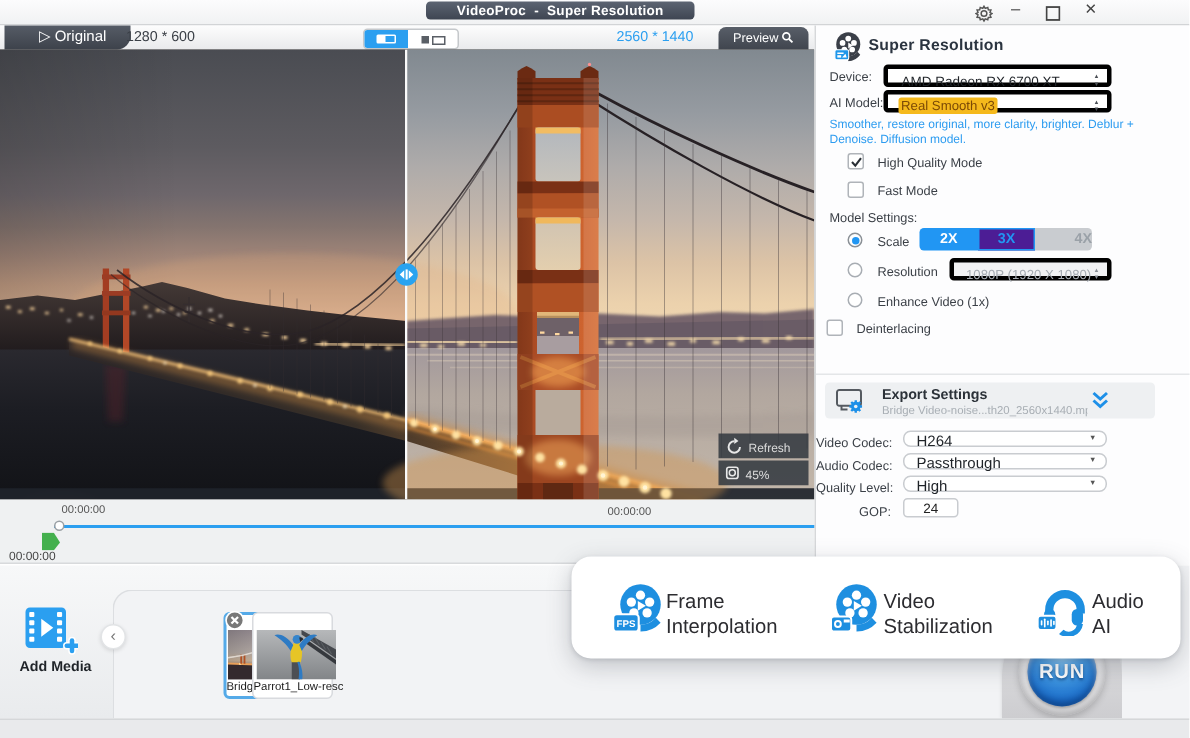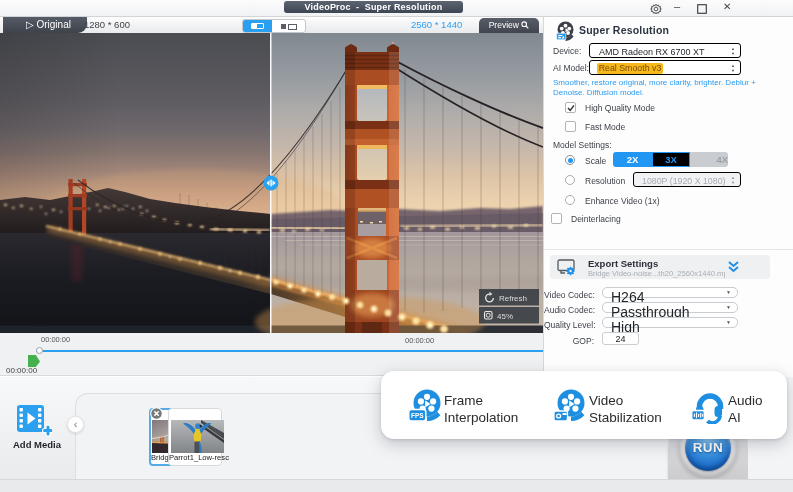--- a/index.html
+++ b/index.html
@@ -27,27 +27,27 @@
 #rpanel{left:543px;top:17px;width:250px;height:360px;background:#fdfdfe;border-left:1px solid #d6d8da;font-size:8.5px;color:#3a3f46;}
 
 #tline{left:0;top:333px;width:543px;height:43px;background:#eff1f2;border-bottom:1px solid #d8dadc;}
 
 #tray{left:0;top:377px;width:793px;height:102px;background:linear-gradient(#f7f8f9,#e9ebed);}
 #bstrip{left:0;top:479px;width:793px;height:13px;background:#e9eaec;border-top:1px solid #d5d7d9;}
 
 #card{left:381px;top:326px;width:406px;height:68px;background:#fff;border-radius:13px;box-shadow:0 5px 16px rgba(80,85,95,.30),0 1px 3px rgba(80,85,95,.18);margin-top:45px;}
 .feat{position:absolute;top:22px;font-size:13.5px;line-height:16.5px;color:#2c2c30;}
 
-.selbox{background:#fff;border:1px solid #000000;border-radius:3px;}
+.selbox{background:#fff;border:3px solid #000000;border-radius:3px;}
 .spin{position:absolute;right:5px;top:2px;font-size:4px;line-height:5px;color:#4a4f55;text-align:center;}
 .cb{width:11px;height:11px;background:#fff;border:1px solid #b0b4b9;border-radius:2px;}
 .rad{width:10px;height:10px;background:#fff;border:1px solid #a8adb3;border-radius:50%;}
 .lbl{text-align:right;font-size:8.5px;color:#3a3f46;white-space:nowrap;}
 .ddbox{width:136px;height:11px;background:#fff;border:1px solid #c9ccd0;border-radius:5px;}
-.ddt{position:absolute;left:8px;top:0.5px;font-size:14px;color:#1f2328;}
+.ddt{position:absolute;left:8px;top:0.5px;font-size:10px;color:#1f2328;}
 .dda{position:absolute;right:6px;top:1px;font-size:5px;color:#555;}
 </style></head>
 <body>
 <div id="app">
 
 <div class="abs" id="topbar"></div>
 <div class="abs" id="titletab">VideoProc&nbsp; -&nbsp; Super Resolution</div>
 <svg class="abs" style="left:650px;top:3px;" width="12" height="12" viewBox="0 0 12 12">
       <g fill="none" stroke="#555" stroke-width="1">
         <path d="M6 1.2 L6.8 2.6 L8.5 2 L8.9 3.6 L10.6 3.7 L10 5.3 L11.3 6 L10 6.9 L10.6 8.5 L8.9 8.6 L8.5 10.2 L6.8 9.6 L6 11 L5.2 9.6 L3.5 10.2 L3.1 8.6 L1.4 8.5 L2 6.9 L0.7 6 L2 5.3 L1.4 3.7 L3.1 3.6 L3.5 2 L5.2 2.6 Z"></path>
@@ -524,21 +524,21 @@
         </svg></div>
 <div class="abs" style="left:41px;top:86px;">High Quality Mode</div>
 <div class="abs cb" style="left:21px;top:104px;"></div>
 <div class="abs" style="left:41px;top:105px;">Fast Mode</div>
 <div class="abs" style="left:9px;top:123px;">Model Settings:</div>
 <div class="abs rad" style="left:21px;top:138px;border-color:#8a9096;">
         <div style="position:absolute;left:1.5px;top:1.5px;width:5px;height:5px;border-radius:50%;background:#2196f3;"></div>
       </div>
 <div class="abs" style="left:41px;top:139px;">Scale</div>
 <div class="abs" style="left:69px;top:135px;width:39px;height:15px;background:#2196f3;border-radius:3px 0 0 3px;color:#fff;font-weight:bold;font-size:9.5px;text-align:center;line-height:15px;">2X</div>
-<div class="abs" style="left:108px;top:135px;width:38px;height:15px;background:#000000;border:1px solid #2196f3;color:#2196f3;font-weight:bold;font-size:9.5px;text-align:center;line-height:13px;">3X</div>
+<div class="abs" style="left:108px;top:135px;width:38px;height:15px;background:#4c1d95;border:1px solid #2196f3;color:#2196f3;font-weight:bold;font-size:9.5px;text-align:center;line-height:13px;">3X</div>
 <div class="abs" style="left:146px;top:135px;width:38px;height:15px;background:#c9ccd0;border-radius:0 3px 3px 0;color:#9aa1a8;font-weight:bold;font-size:9.5px;text-align:right;line-height:15px;">4X</div>
 <div class="abs rad" style="left:21px;top:158px;"></div>
 <div class="abs" style="left:41px;top:159px;">Resolution</div>
 <div class="abs selbox" style="left:89px;top:155px;width:108px;height:15px;background:#f1f2f4;">
   <span style="position:absolute;left:8px;top:2.5px;font-size:8.8px;color:#a6acb3;">1080P (1920 X 1080)</span>
         <span class="spin" style="color:#8a9097;">▲<br>▼</span>
       </div>
 <div class="abs rad" style="left:21px;top:178px;"></div>
 <div class="abs" style="left:41px;top:179px;">Enhance Video (1x)</div>
 <div class="abs cb" style="left:7px;top:196px;"></div>

